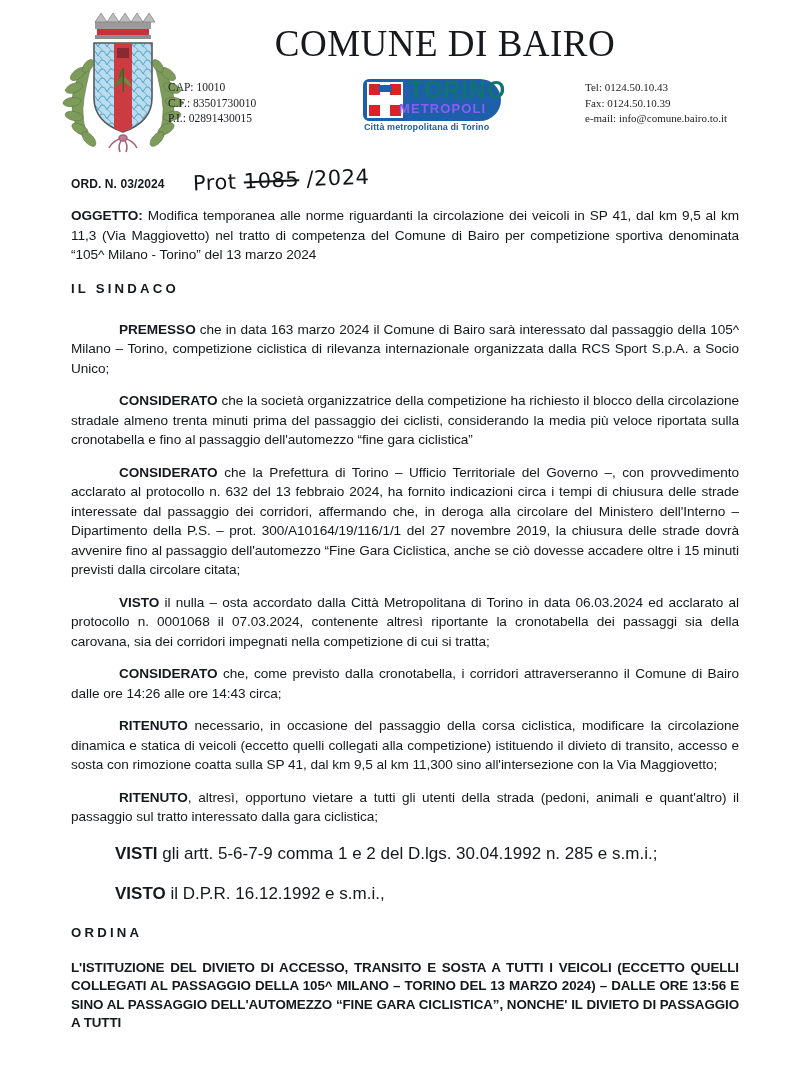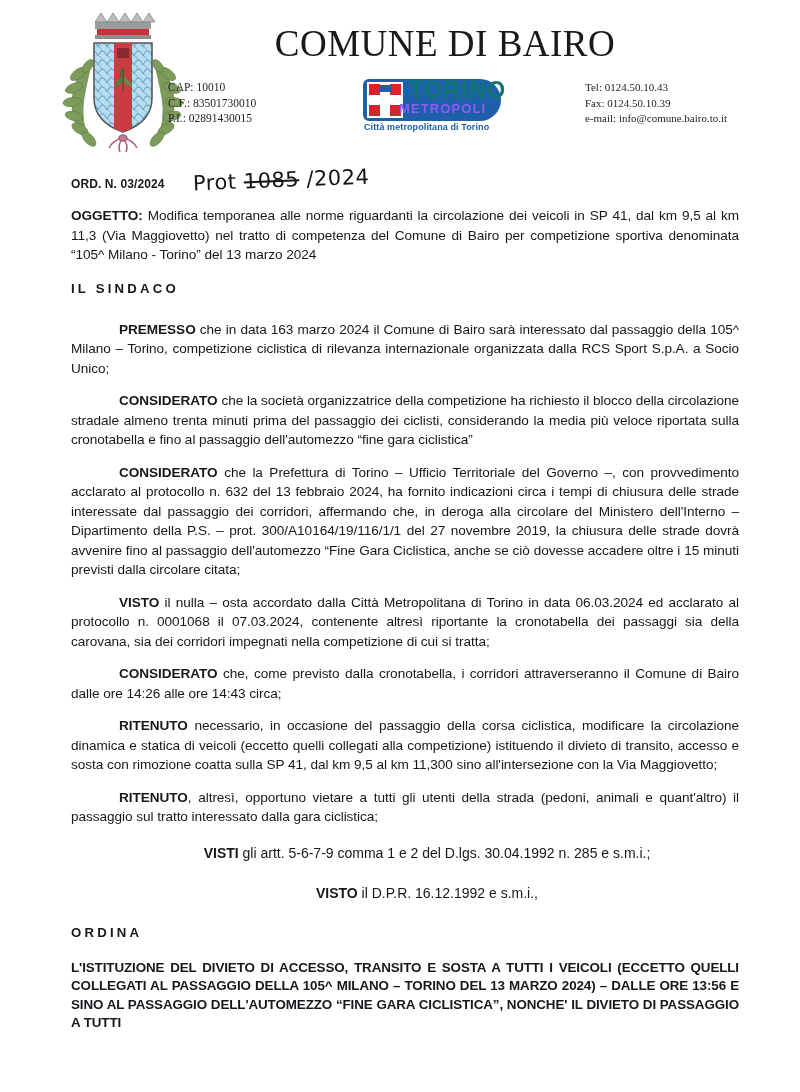--- a/index.html
+++ b/index.html
@@ -181,24 +181,23 @@
     font-size: 13.2px;
     font-weight: bold;
     letter-spacing: 3.2px;
     margin: 16px 0 24px 0;
   }
   .centered-heading.ordina {
     margin: 18px 0 19px 0;
   }
   .visti-line {
     margin: 0 0 21px 0;
-    font-size: 14px;
+    font-size: 17px;
     line-height: 19.5px;
     padding-left: 44px;
-    text-align: center;
   }
   .visti-line:last-of-type { margin-bottom: 0; }
 
   .ordina-body {
     margin: 0;
     font-size: 13.4px;
     line-height: 18.5px;
     font-weight: bold;
     text-align: justify;
     text-justify: inter-word;

